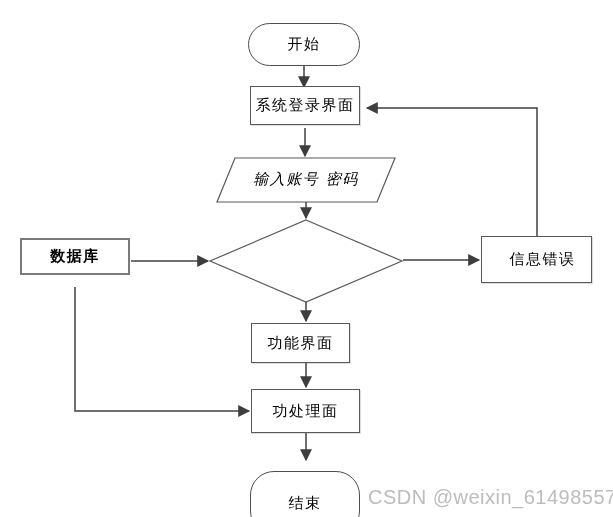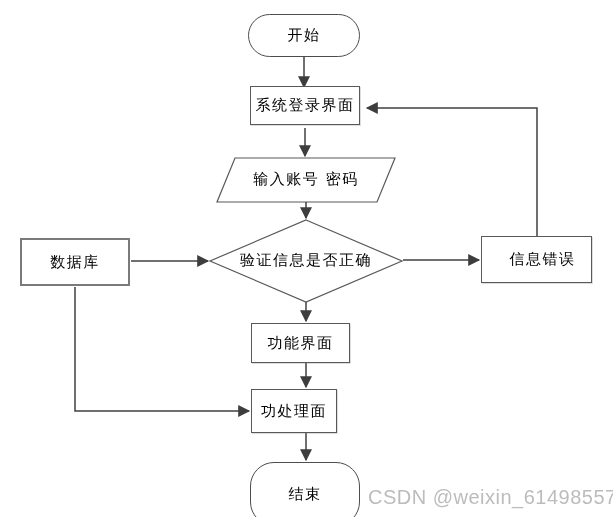--- a/index.html
+++ b/index.html
@@ -34,33 +34,35 @@
     text-align: center;
     line-height: 1.35;
   }
   .rect {
     border: 1px solid #595959;
     box-shadow: 1px 1px 0 rgba(120,120,120,0.25);
   }
   .terminator {
     border: 1px solid #4d4d4d;
     border-radius: 24px;
+    margin-top: 9px;
   }
   .overlay-label {
     position: absolute;
     display: flex;
     flex-direction: column;
     align-items: center;
     justify-content: center;
     color: #000000;
     font-size: 15px;
     letter-spacing: 1.5px;
     text-align: center;
     line-height: 1.45;
     pointer-events: none;
+    font-style: italic;
   }
   #node-database { border: 2px solid #7a7a7a; box-shadow: none; }
   #watermark {
     position: absolute;
     left: 368px;
     top: 486px;
     font-family: "Liberation Sans", sans-serif;
     font-size: 20px;
     letter-spacing: 0.5px;
     color: #bcbcbc;
@@ -100,37 +102,34 @@
   </div>
 
   <div class="node rect" id="node-login" style="left:250px; top:86px; width:110px; height:39px;">
     <span>系统登录界面</span>
   </div>
 
   <div class="overlay-label" id="label-input" style="left:217px; top:158px; width:178px; height:44px;">
     <span>输入账号 密码</span>
   </div>
 
-  <div class="overlay-label" id="label-decision" style="left:210px; top:220px; width:192px; height:82px;">
-    <span>验证信息是否正确</span>
-  </div>
 
-  <div class="node rect" id="node-database" style="left:20px; top:238px; width:110px; height:48px;">
+  <div class="node rect" id="node-database" style="left:20px; top:238px; width:110px; height:37px;font-weight:bold;">
     <span>数据库</span>
   </div>
 
   <div class="node rect" id="node-error" style="left:481px; top:236px; width:111px; height:47px;padding-left:12px;">
     <span>信息错误</span>
   </div>
 
   <div class="node rect" id="node-function" style="left:251px; top:323px; width:99px; height:40px;">
     <span>功能界面</span>
   </div>
 
-  <div class="node rect" id="node-process" style="left:251px; top:389px; width:86px; height:44px;">
+  <div class="node rect" id="node-process" style="left:251px; top:389px; width:109px; height:44px;">
     <span>功处理面</span>
   </div>
 
   <div class="node terminator" id="node-end" style="left:250px; top:462px; width:110px; height:64px;">
     <span>结束</span>
   </div>
 
   <div id="watermark">CSDN @weixin_61498557</div>
 
 </div>

